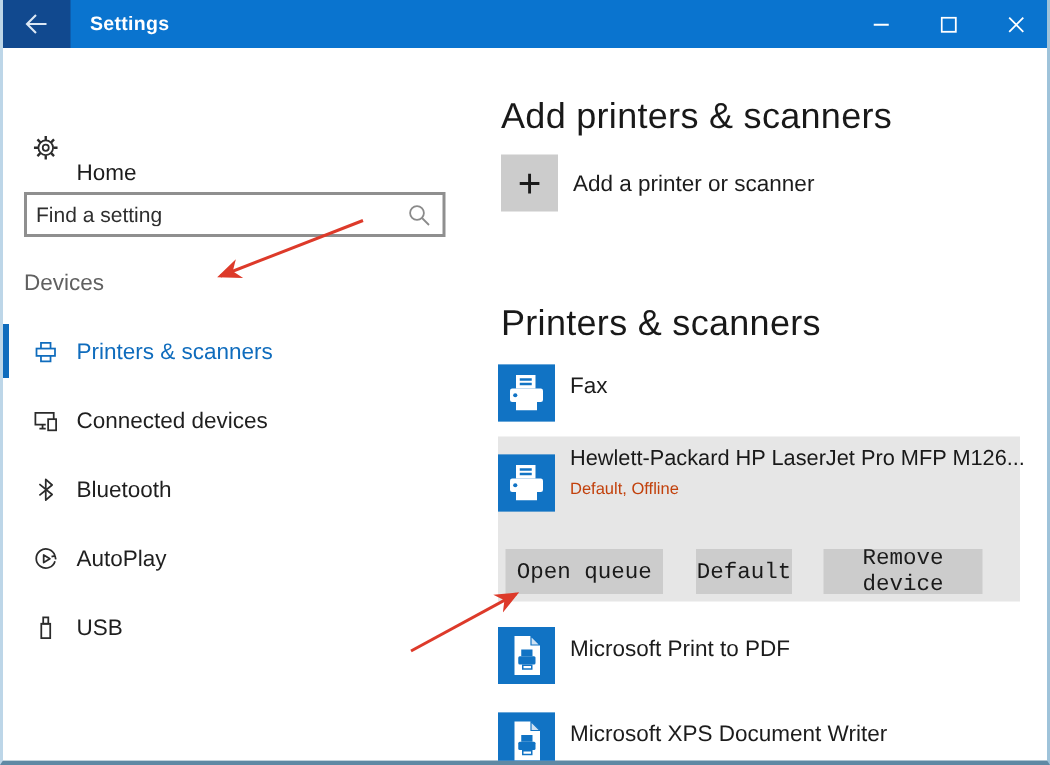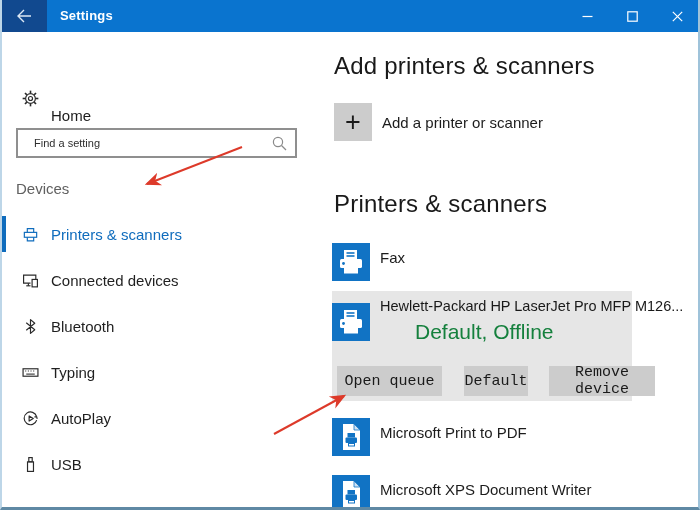--- a/index.html
+++ b/index.html
@@ -37,22 +37,22 @@
     display:flex; align-items:center; gap:12px;
   }
   .home-row .label { font-size:15px; color:#1c1c1c;margin-top:35px; }
 
   .search-box {
     position:absolute; top:96px; left:14px; width:281px; height:30px;
     border:2px solid #8f8f8f; background:#fff;
   }
   .search-box input {
     width:100%; height:100%; border:none; outline:none; background:transparent;
-    font-family:"Liberation Sans", sans-serif; font-size:11px; color:#222;
-    padding:0 32px 0 16px;
+    font-family:"Liberation Sans", sans-serif; font-size:14px; color:#222;
+    padding:0 32px 0 6px;
   }
   .search-box input::placeholder { color:#2e2e2e; opacity:1; }
   .search-icon { position:absolute; right:7px; top:5px; }
 
   .section-label {
     position:absolute; top:148px; left:14px; font-size:15px; color:#606060;
   }
 
   .nav-list { position:absolute; top:179px; left:0; width:318px; }
   .nav-item {
@@ -63,50 +63,50 @@
   .nav-item.selected .label { color:#0f6cbd; }
   .nav-item.selected::before {
     content:""; position:absolute; left:0; top:5px; width:4px; height:36px;
     background:#0f6cbd;
   }
   .nav-icon { width:17px; height:17px; flex:0 0 17px; }
 
   
   .h-large {
     position:absolute; left:332px; font-size:24px; font-weight:300;
-    color:#191919; letter-spacing:0.2px; white-space:nowrap;
+    color:#191919; letter-spacing:0.2px; white-space:nowrap;margin-top:12px;
   }
   .add-row {
     position:absolute; left:332px; top:103px; display:flex; align-items:center;
     gap:10px; cursor:default;
   }
   .plus-tile {
     width:38px; height:38px; background:#cccccc; display:flex;
     align-items:center; justify-content:center;
     font-size:27px; font-weight:300; color:#1a1a1a; line-height:1;
   }
   .add-row .label { font-size:15px; color:#1c1c1c; }
 
   .printer-row {
     position:absolute; left:330px; display:flex; align-items:flex-start; gap:10px;
   }
   .printer-row .label { font-size:15px; color:#1c1c1c; margin-top:6px; white-space:nowrap; }
   .tile { width:38px; height:38px; background:#1173c4; flex:0 0 38px; }
 
   .selected-block {
-    position:absolute; left:330px; top:291px; width:300px; height:110px;
+    position:absolute; left:330px; top:291px; width:348px; height:110px;
     background:#e6e6e6;
   }
   .selected-block .tile { position:absolute; left:0; top:12px; }
   .printer-title {
     position:absolute; left:48px; top:7px; font-size:14.5px; color:#191919;
     width:310px; white-space:nowrap; overflow:hidden;
   }
   .printer-status {
-    position:absolute; left:48px; top:29px; font-size:21px; color:#15803d;margin-left:35px;
+    position:absolute; left:48px; top:29px; font-size:11px; color:#c2410c;
   }
   .action-btn {
     position:absolute; top:75px; height:30px; background:#cccccc; border:none;
     font-family:Liberation Mono, monospace; font-size:15px; color:#1a1a1a;
     display:flex; align-items:center; justify-content:center; cursor:default;
   }
   .btn-open   { left:5px;   width:105px; }
   .btn-manage { left:132px; width:64px; }
   .btn-remove { left:217px; width:106px; }
 
@@ -201,33 +201,20 @@
       </div>
 
       <div class="nav-item">
         <svg class="nav-icon" viewBox="0 0 16 16">
           <path d="M4 4.5 L12 11 L8 14.5 V1.5 L12 5 L4 11.5" fill="none" stroke="#2b2b2b" stroke-width="1.1" stroke-linejoin="round"></path>
         </svg>
         <span class="label">Bluetooth</span>
       </div>
 
 
-      <div class="nav-item">
-        <svg class="nav-icon" viewBox="0 0 16 16">
-          <rect x="1" y="4.5" width="14" height="7" fill="none" stroke="#2b2b2b" stroke-width="1.1"></rect>
-          <g stroke="#2b2b2b" stroke-width="1">
-            <line x1="3" y1="6.5" x2="4" y2="6.5"></line>
-              <line x1="5.5" y1="6.5" x2="6.5" y2="6.5"></line>
-            <line x1="8" y1="6.5" x2="9" y2="6.5"></line>
-              <line x1="10.5" y1="6.5" x2="11.5" y2="6.5"></line>
-            <line x1="4" y1="9.5" x2="12" y2="9.5"></line>
-          </g>
-        </svg>
-        <span class="label">Typing</span>
-      </div>
 
       <div class="nav-item">
         <svg class="nav-icon" viewBox="0 0 16 16">
           <path d="M13.8 9.5 A6 6 0 1 1 13.8 6.2" fill="none" stroke="#2b2b2b" stroke-width="1.1"></path>
           <path d="M13.8 6.2 l-2.2 0.4 M13.8 6.2 l0.5 2.2" stroke="#2b2b2b" stroke-width="1.1" fill="none"></path>
           <path d="M6.7 5.6 L6.7 10.4 L10.6 8 Z" fill="none" stroke="#2b2b2b" stroke-width="1.1" stroke-linejoin="round"></path>
         </svg>
         <span class="label">AutoPlay</span>
       </div>
 

